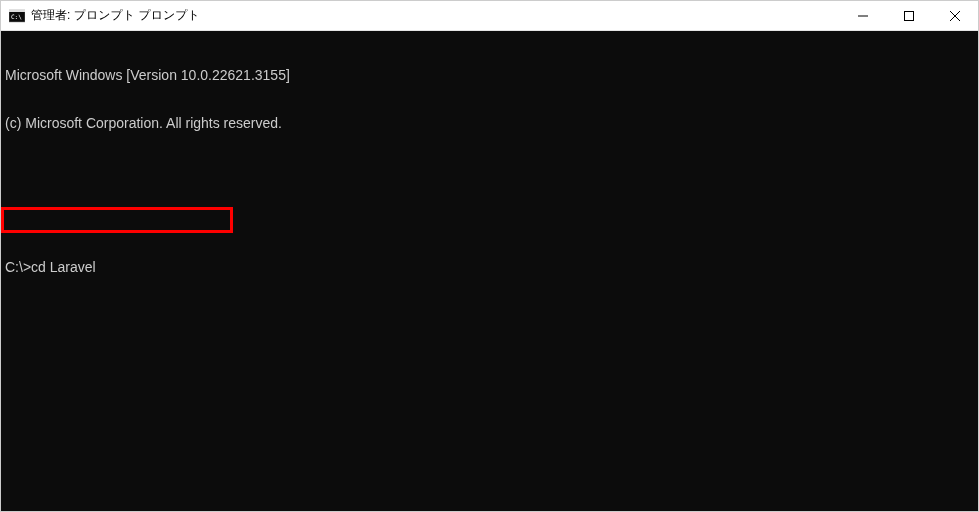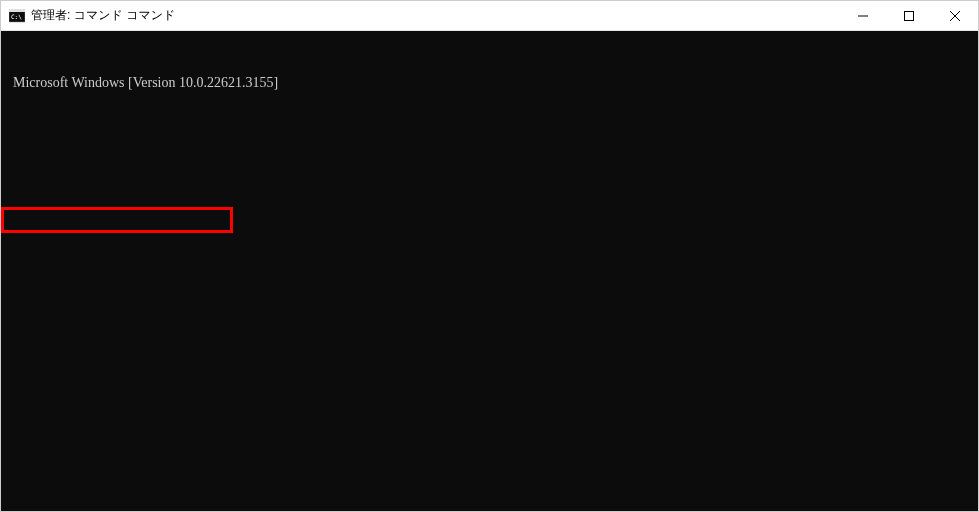--- a/index.html
+++ b/index.html
@@ -54,24 +54,24 @@
     justify-content: center;
     color: #000000;
     font-size: 10px;
     cursor: pointer;
   }
   .win-btn svg { display: block; }
   .terminal {
     flex: 1;
     background: #0c0c0c;
     color: #cccccc;
-    font-family: Liberation Serif, serif;
+    font-family: Liberation Sans, sans-serif;
     font-size: 14px;
     line-height: 16px;
-    padding: 12px;
+    padding: 4px;
     white-space: pre;
     overflow: hidden;
     position: relative;
   }
   .line {
     height: 16px;
   }
   .highlight-box {
     position: absolute;
     left: 0px;
@@ -88,21 +88,21 @@
 <div class="window">
   <div class="titlebar">
     <div class="title-left">
       <span class="cmd-icon">
         <svg width="16" height="16" viewBox="0 0 16 16">
           <rect x="0" y="2" width="16" height="12" fill="#0c0c0c" stroke="#888" stroke-width="0.5"></rect>
           <rect x="0" y="2" width="16" height="2" fill="#dddddd"></rect>
           <text x="2" y="11" font-size="6" fill="#ffffff" font-family="monospace">C:\</text>
         </svg>
       </span>
-      <span class="title-text">管理者: コマンド コマンド</span>
+      <span class="title-text">管理者: プロンプト プロンプト</span>
     </div>
     <div class="window-controls">
       <div class="win-btn">
         <svg width="10" height="10" viewBox="0 0 10 10">
             <line x1="0" y1="5" x2="10" y2="5" stroke="#000" stroke-width="1"></line>
           </svg>
       </div>
       <div class="win-btn">
         <svg width="10" height="10" viewBox="0 0 10 10">
             <rect x="0.5" y="0.5" width="9" height="9" fill="none" stroke="#000" stroke-width="1"></rect>
@@ -111,22 +111,24 @@
       <div class="win-btn">
         <svg width="10" height="10" viewBox="0 0 10 10">
             <line x1="0" y1="0" x2="10" y2="10" stroke="#000" stroke-width="1"></line>
             <line x1="10" y1="0" x2="0" y2="10" stroke="#000" stroke-width="1"></line>
           </svg>
       </div>
     </div>
   </div>
   <div class="terminal">
     <div class="line">Microsoft Windows [Version 10.0.22621.3155]</div>
+    <div class="line">(c) Microsoft Corporation. All rights reserved.</div>
     <div class="line"></div>
     <div class="line"></div>
+    <div class="line">C:\&gt;cd Laravel</div>
     <div class="line"></div>
     <div class="line"></div>
     <div class="line"></div>
     
     
     <div class="highlight-box"></div>
   </div>
 </div>
 
 </body></html>

